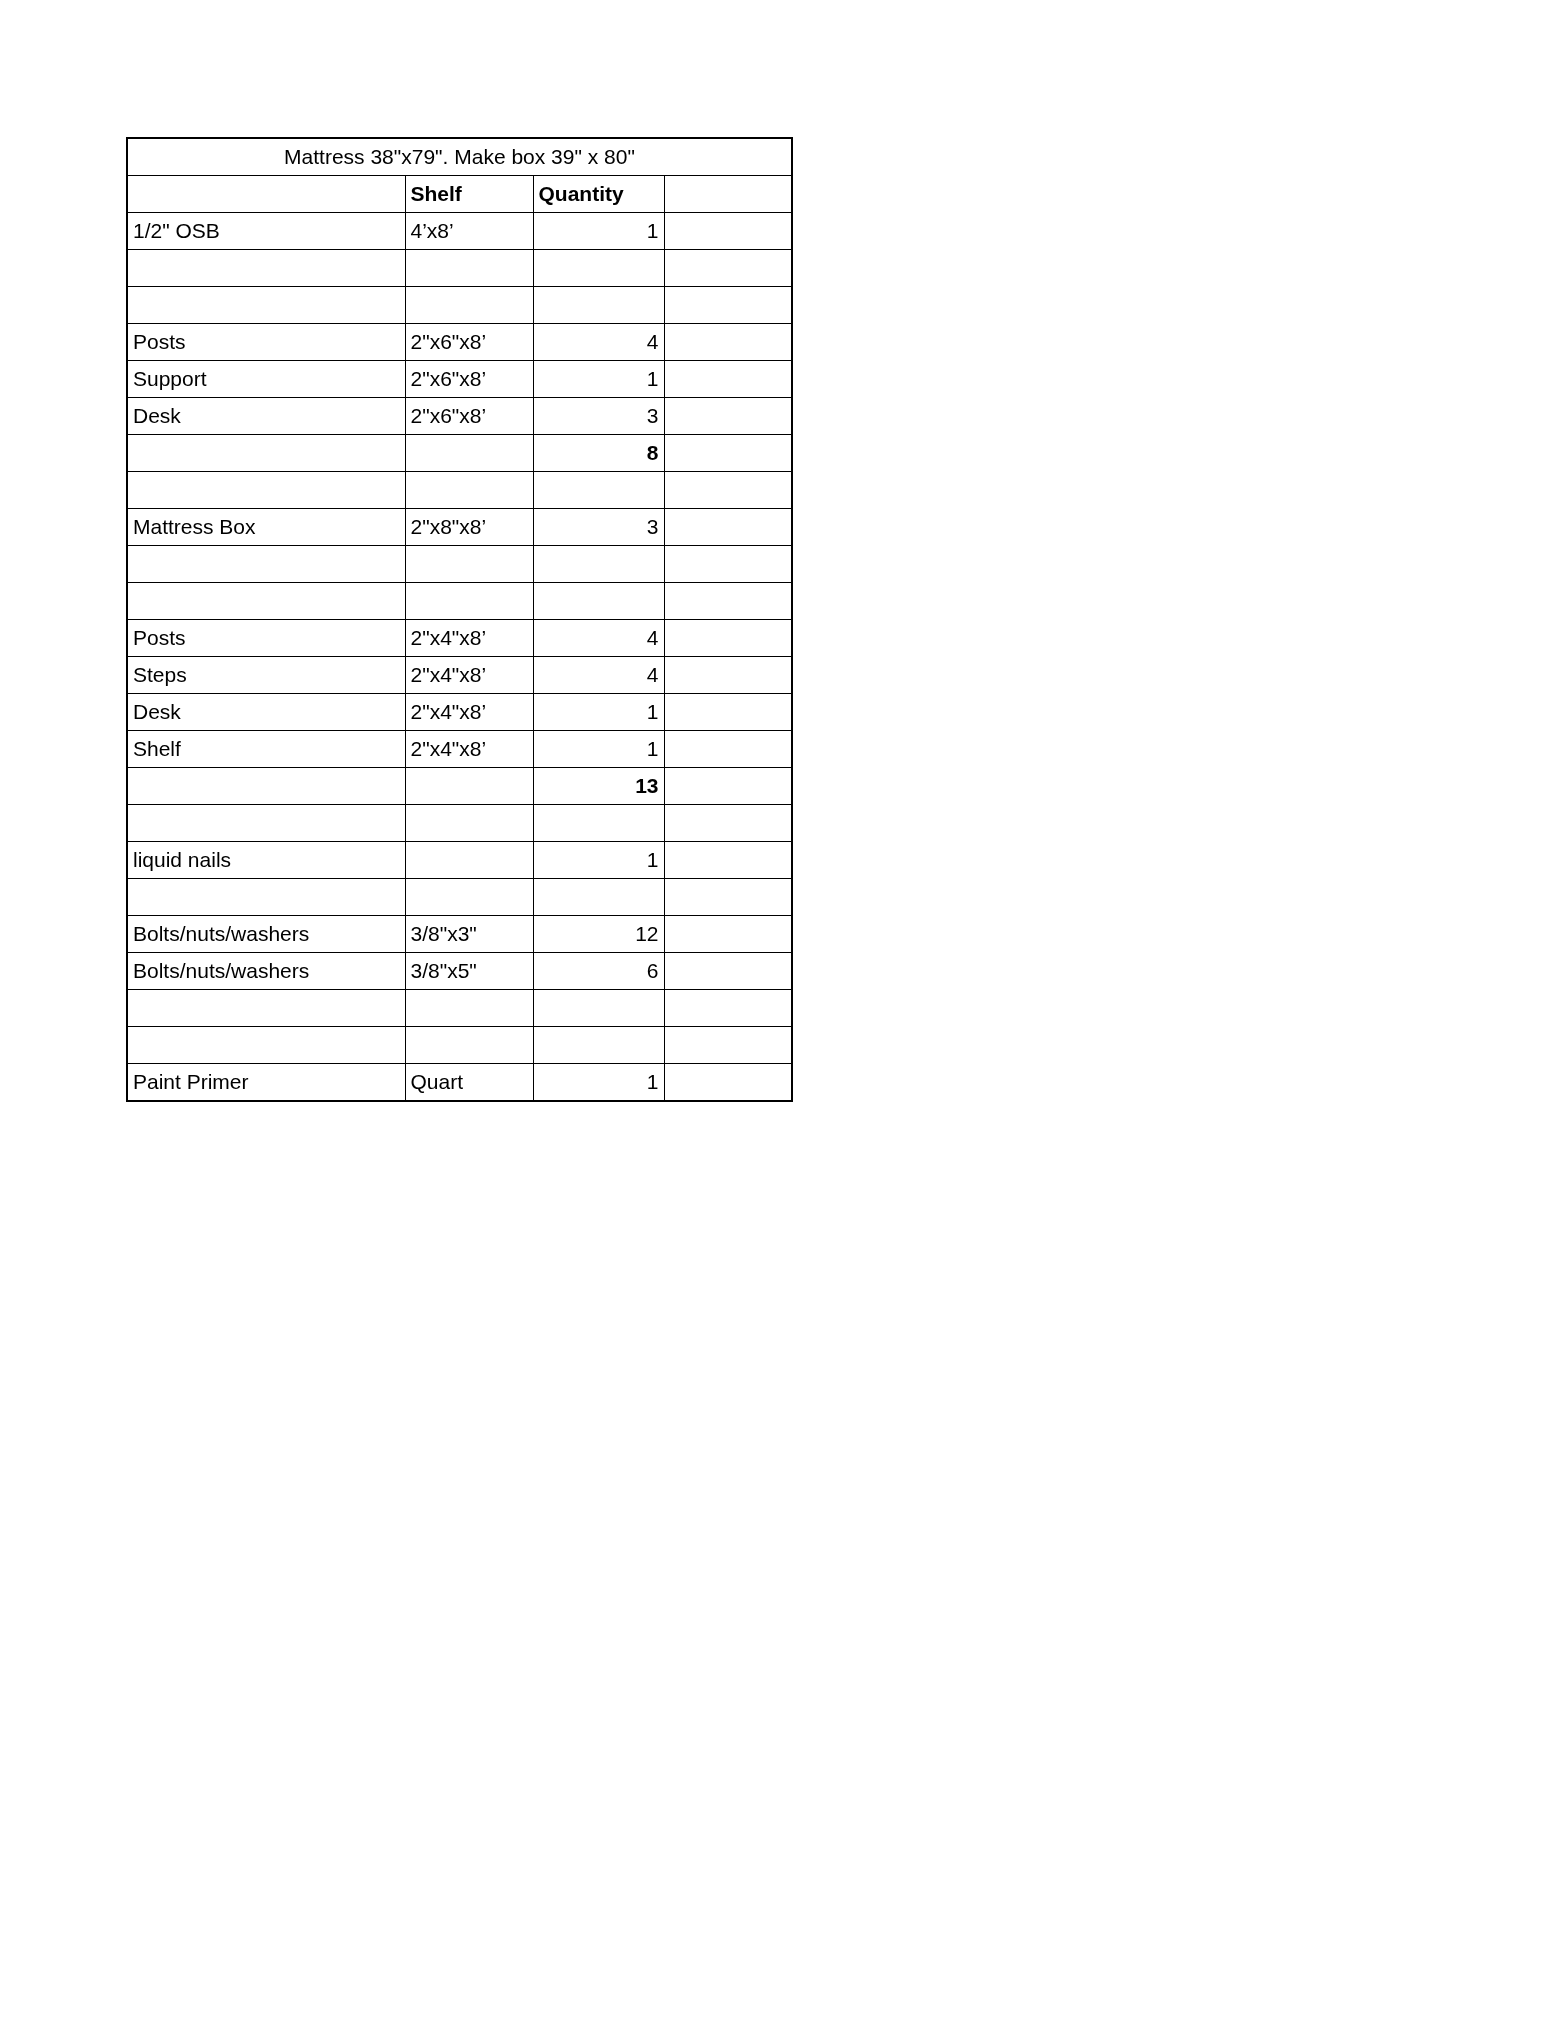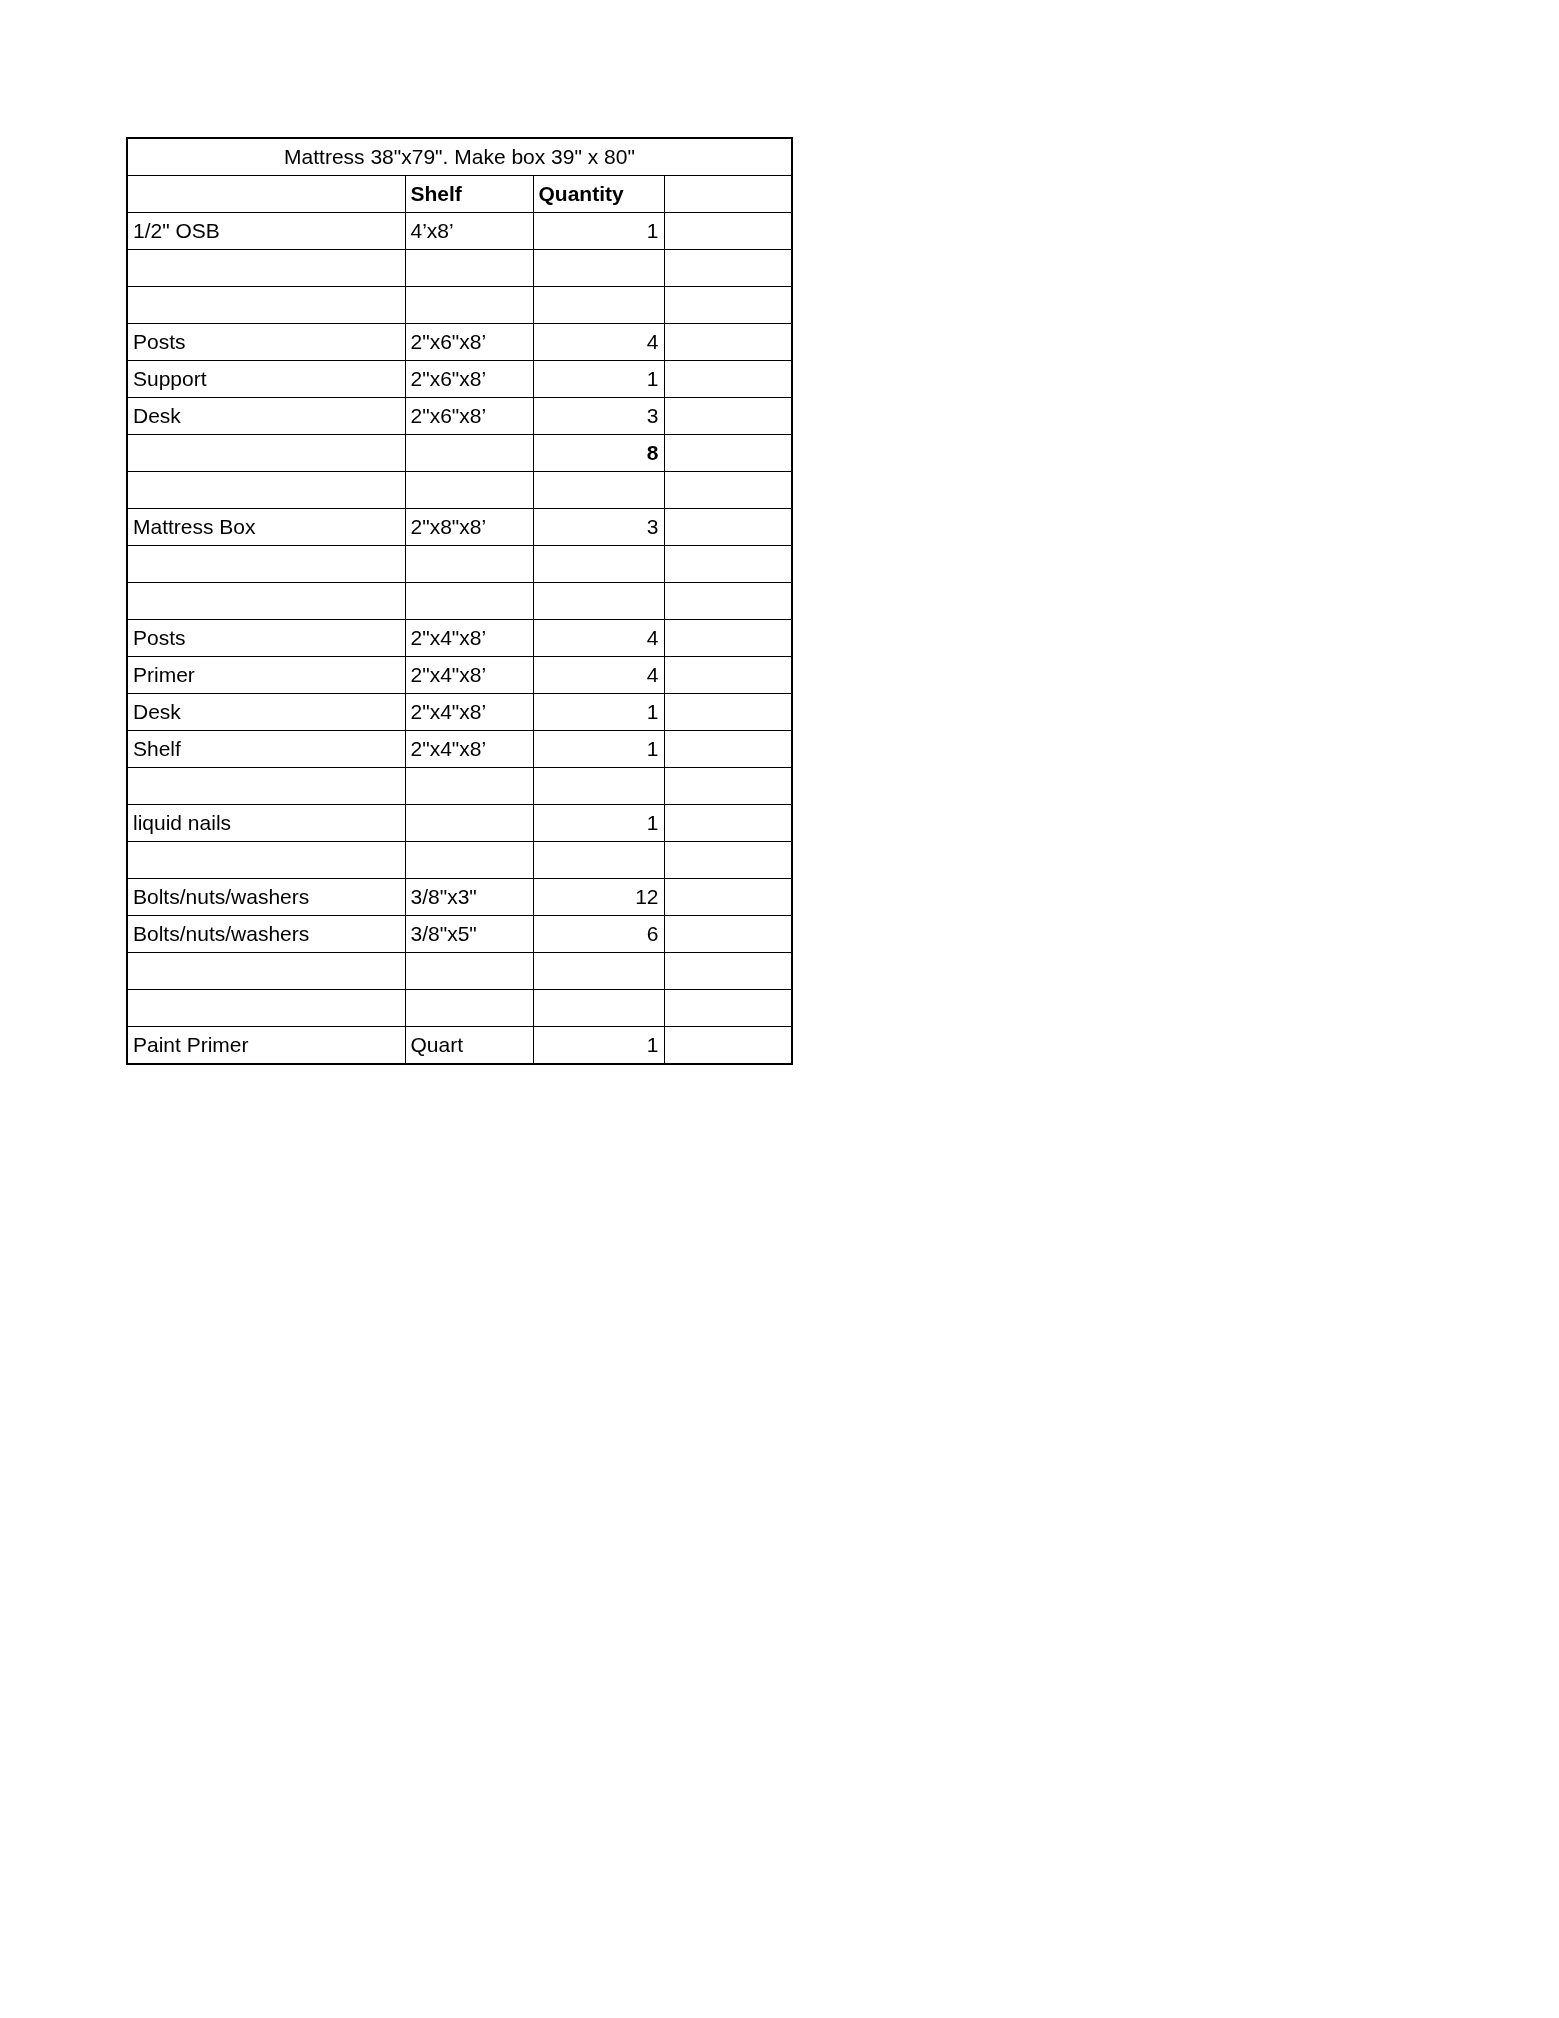--- a/index.html
+++ b/index.html
@@ -144,36 +144,42 @@
           <td class="qty"></td>
           <td></td>
         </tr>
         <tr>
           <td>Posts</td>
           <td>2"x4"x8’</td>
           <td class="qty">4</td>
           <td></td>
         </tr>
         <tr>
-          <td>Primer</td>
+          <td>Steps</td>
           <td>2"x4"x8’</td>
           <td class="qty">4</td>
           <td></td>
         </tr>
         <tr>
           <td>Desk</td>
           <td>2"x4"x8’</td>
           <td class="qty">1</td>
           <td></td>
         </tr>
         <tr>
           <td>Shelf</td>
           <td>2"x4"x8’</td>
           <td class="qty">1</td>
           <td></td>
+        </tr>
+        <tr>
+          <td class="total-blank"></td>
+          <td class="total-blank"></td>
+          <td class="total">13</td>
+          <td class="total-blank"></td>
         </tr>
         <tr>
           <td></td>
           <td></td>
           <td class="qty"></td>
           <td></td>
         </tr>
         <tr>
           <td>liquid nails</td>
           <td></td>

